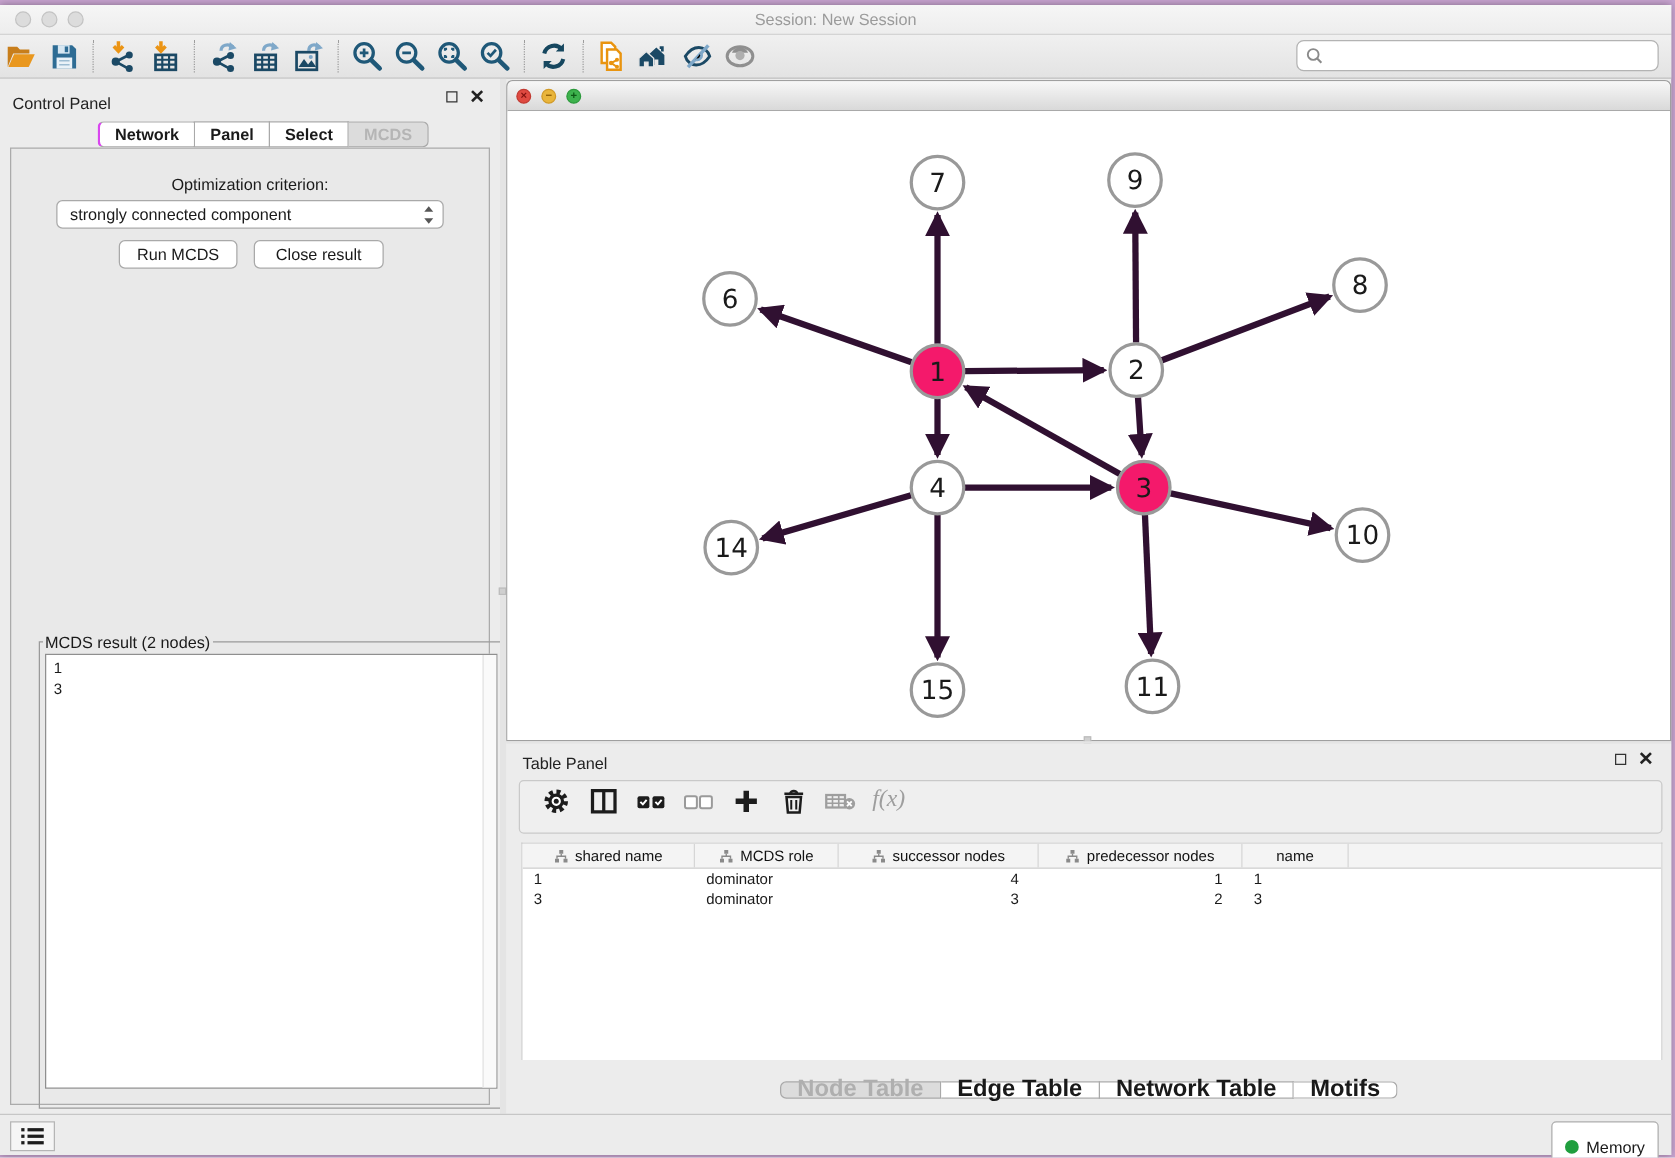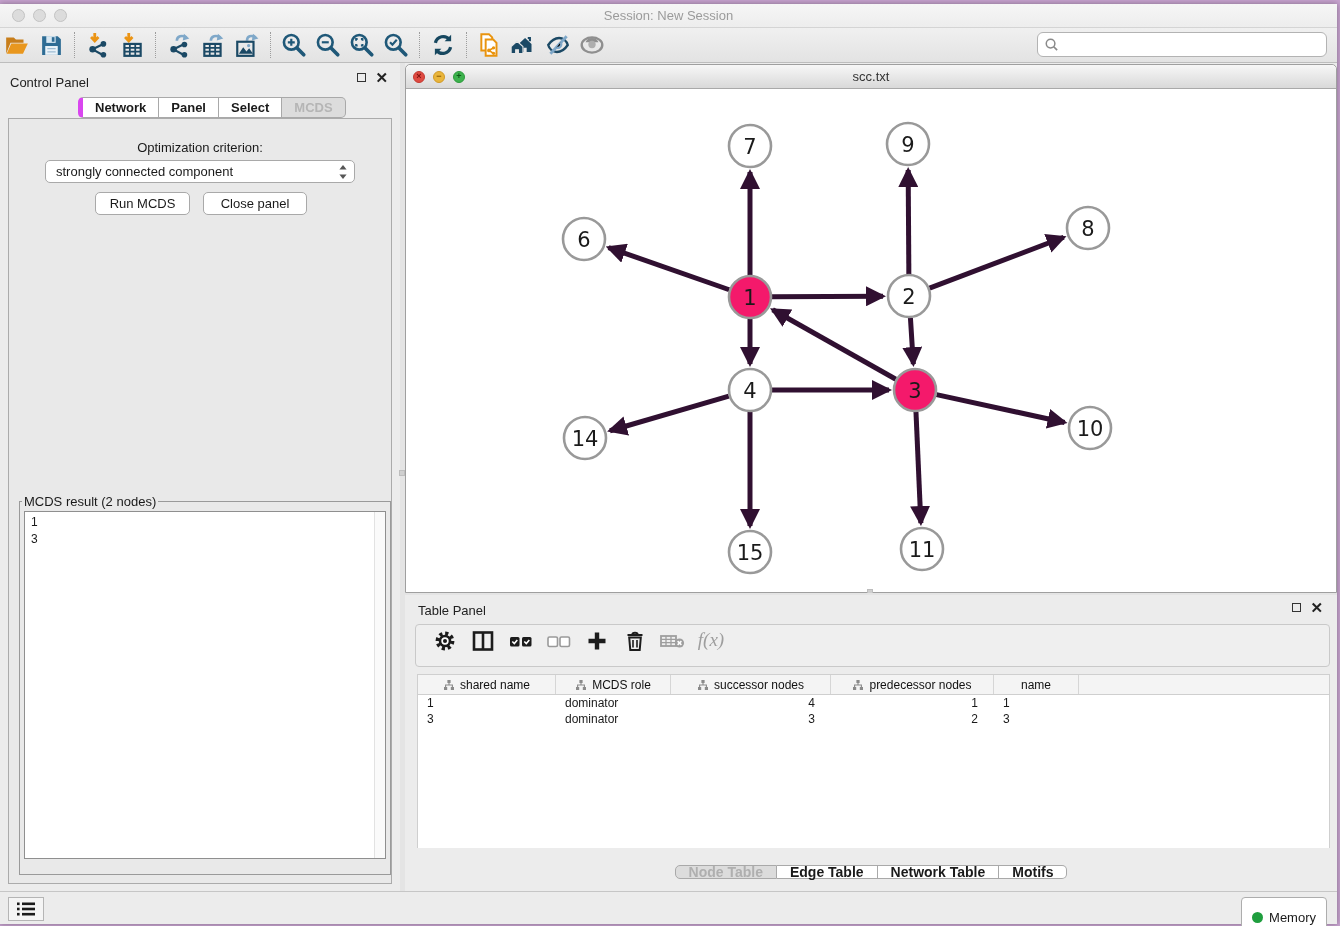--- a/index.html
+++ b/index.html
@@ -25,29 +25,29 @@
   
   .panel-head{position:absolute;font-size:13px;color:#222}
   .winbtns{position:absolute;display:flex;align-items:center;gap:9px}
   .float-ico{width:9px;height:9px;border:1.6px solid #333;display:inline-block}
   .close-ico{font-size:15px;font-weight:bold;color:#222;line-height:9px}
 
   
   #cpanel{position:absolute;left:0;top:59px;width:400px;height:828px;background:#ececec}
   #cp-tabs{position:absolute;left:78px;top:34px;display:flex}
   .ptab{font-size:13px;font-weight:600;color:#1a1a1a;background:#fff;border:1px solid #a9a9a9;border-left:none;padding:3px 12px;height:21px;display:flex;align-items:center}
-  .ptab:first-child{border-left:5px solid #d946ef;border-radius:5px 0 0 5px}
+  .ptab:first-child{border-left:2px solid #d946ef;border-radius:5px 0 0 5px}
   .ptab:last-child{border-radius:0 5px 5px 0}
   .ptab.sel{background:#dcdcdc;color:#b5b5b5}
   #cp-body{position:absolute;left:8px;top:55px;width:384px;height:766px;background:#e9e9e9;border:1px solid #ababab}
   #opt-label{position:absolute;left:0;width:100%;top:21px;text-align:center;font-size:13px}
   #criterion{position:absolute;left:36px;top:41px;width:310px;height:23px;background:#fff;border:1px solid #a9a9a9;border-radius:5px;display:flex;align-items:center;font-size:13px;padding-left:10px}
   #criterion .stepper{margin-left:auto;margin-right:4px}
   .macbtn{position:absolute;height:23px;background:#fff;border:1px solid #a9a9a9;border-radius:5px;font-size:13px;display:flex;align-items:center;justify-content:center}
-  #mcds-result{position:absolute;left:6px;top:371px;width:372px;height:381px;border:1px solid #9a9a9a;margin:4px;padding:0}
+  #mcds-result{position:absolute;left:6px;top:371px;width:372px;height:381px;border:1px solid #9a9a9a;margin:16px;padding:0}
   #mcds-result legend{font-size:13px;padding:0 2px;margin-left:2px}
   #result-area{position:absolute;left:4px;top:2px;right:4px;bottom:5px;background:#fff;border:1px solid #8f8f8f;font-size:12px;line-height:17px;padding:2px 6px;white-space:pre}
   #result-scroll{position:absolute;right:0;top:0;bottom:0;width:11px;background:#fafafa;border-left:1px solid #e2e2e2}
 
   
   #vsplit{position:absolute;left:400px;top:59px;width:5px;height:828px;background:#e4e4e4}
   #hsplit{position:absolute;left:405px;top:589px;width:932px;height:2px;background:#e4e4e4}
   .grip{position:absolute;width:6px;height:6px;background:#cfcfcf;border:1px solid #bdbdbd}
 
   
@@ -62,21 +62,21 @@
   #tpanel{position:absolute;left:405px;top:591px;width:932px;height:296px;background:#ececec}
   #tp-toolbar{position:absolute;left:10px;top:29px;width:915px;height:43px;background:#efefef;border:1px solid #c9c9c9;border-radius:4px;display:flex;align-items:center;padding-left:10px}
   .tpbtn{width:38px;height:34px;display:flex;align-items:flex-start;justify-content:center}
   #fx-label{font:italic 19px "Liberation Serif",serif;color:#9e9e9e}
   #tbl{position:absolute;left:12px;top:79px;width:913px;height:174px;background:#fff;border:1px solid #cfcfcf;border-bottom:none;overflow:hidden}
   #thead-row{display:flex;height:20px;background:#f4f4f4;border-bottom:1px solid #cfcfcf}
   .hcell{display:flex;align-items:center;justify-content:center;gap:5px;font-size:12px;color:#111;border-right:1px solid #d6d6d6;height:100%}
   .trow{display:flex;height:16px;align-items:center}
   .tcell{font-size:12px;height:100%;display:flex;align-items:center}
   #tbl-tabs{position:absolute;left:0;right:0;top:270px;display:flex;justify-content:center}
-  .ttab{font-size:14px;font-weight:600;background:#fff;border:1px solid #a9a9a9;border-left:none;padding:3px 13px;height:14px;display:flex;align-items:center}
+  .ttab{font-size:19px;font-weight:600;background:#fff;border:1px solid #a9a9a9;border-left:none;padding:3px 13px;height:14px;display:flex;align-items:center}
   .ttab:first-child{border-left:1px solid #a9a9a9;border-radius:5px 0 0 5px}
   .ttab:last-child{border-radius:0 5px 5px 0}
   .ttab.sel{background:#dcdcdc;color:#afafaf}
 
   
   #statusbar{position:absolute;left:0;top:887px;width:100%;height:33px;background:#ececec;border-top:1px solid #c6c6c6}
   #listbtn{position:absolute;left:8px;top:5px;width:36px;height:24px;background:#f5f5f5;border:1px solid #b5b5b5;display:flex;align-items:center;justify-content:center}
   #membtn{position:absolute;right:10px;top:5px;height:40px;background:#fff;border:1px solid #adadad;border-radius:4px;display:flex;align-items:center;gap:6px;padding:0 10px;font-size:13px}
   #mem-dot{width:11px;height:11px;border-radius:50%;background:#1f9e3e}
 </style>
@@ -248,21 +248,21 @@
     <div id="cp-body">
       <div id="criterion">
         <span>strongly connected component</span>
         <svg class="stepper" width="14" height="18" viewBox="0 0 14 18">
           <path d="M7 2l3.6 4.4H3.4z" fill="#565656"></path>
           <path d="M7 16l-3.6-4.4h7.2z" fill="#565656"></path>
         </svg>
       </div>
       <div id="opt-label">Optimization criterion:</div>
       <div class="macbtn" style="left:86px;top:73px;width:95px">Run MCDS</div>
-      <div class="macbtn" style="left:194px;top:73px;width:104px">Close panel</div>
+      <div class="macbtn" style="left:194px;top:73px;width:104px">Close result</div>
       <fieldset id="mcds-result">
         <legend>MCDS result (2 nodes)</legend>
         <div style="position:relative;width:100%;height:355px">
           <div id="result-area"><span id="result-text">1
 3</span>
             <span id="result-scroll"></span>
           </div>
         </div>
       </fieldset>
     </div>
@@ -270,21 +270,20 @@
 
   <div id="vsplit">
     <span class="grip" style="left:-1px;top:407px"></span>
   </div>
 
   <div id="netwin">
     <div id="net-titlebar">
       <span class="nt-dot" style="background:#df4a41;border:1px solid #c23a32;color:#7e100e">×</span>
       <span class="nt-dot" style="background:#e9b53b;border:1px solid #d19a27;color:#8a5a00">−</span>
       <span class="nt-dot" style="background:#3db24d;border:1px solid #2c9a3c;color:#0d5a16">+</span>
-      <span id="net-title">scc.txt</span>
     </div>
     <div id="canvas">
       <svg id="graph" width="930" height="503" viewBox="0 0 930 503">
         <defs>
           <marker id="arw" viewBox="0 0 10 10" refX="8.5" refY="5" markerWidth="4" markerHeight="4" orient="auto">
             <path d="M0 0L10 5L0 10z" fill="#301031"></path>
           </marker>
         </defs>
         <g id="edges-layer">
             <line x1="344" y1="186" x2="344" y2="83" stroke="#301031" stroke-width="5" marker-end="url(#arw)"></line>

